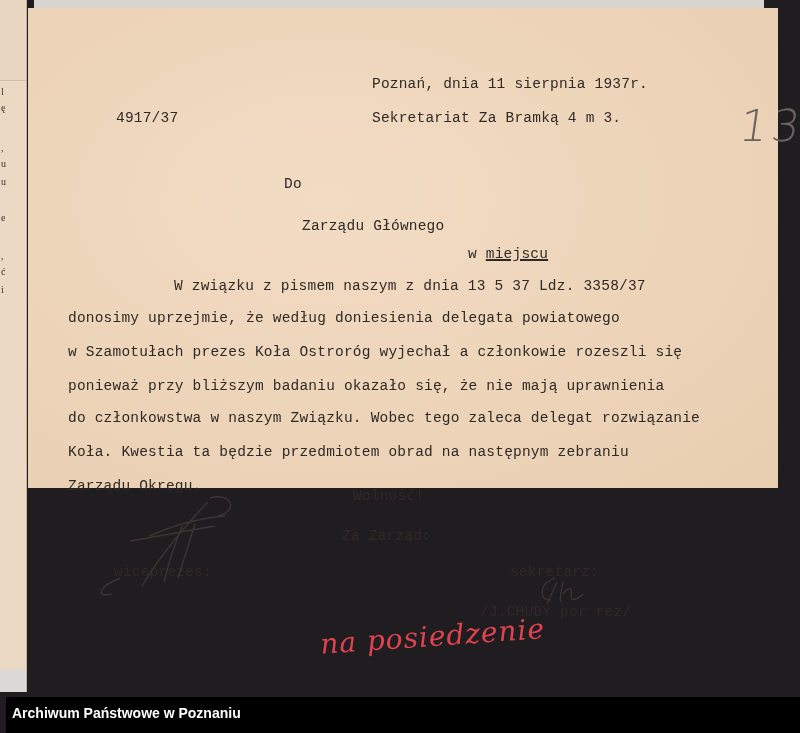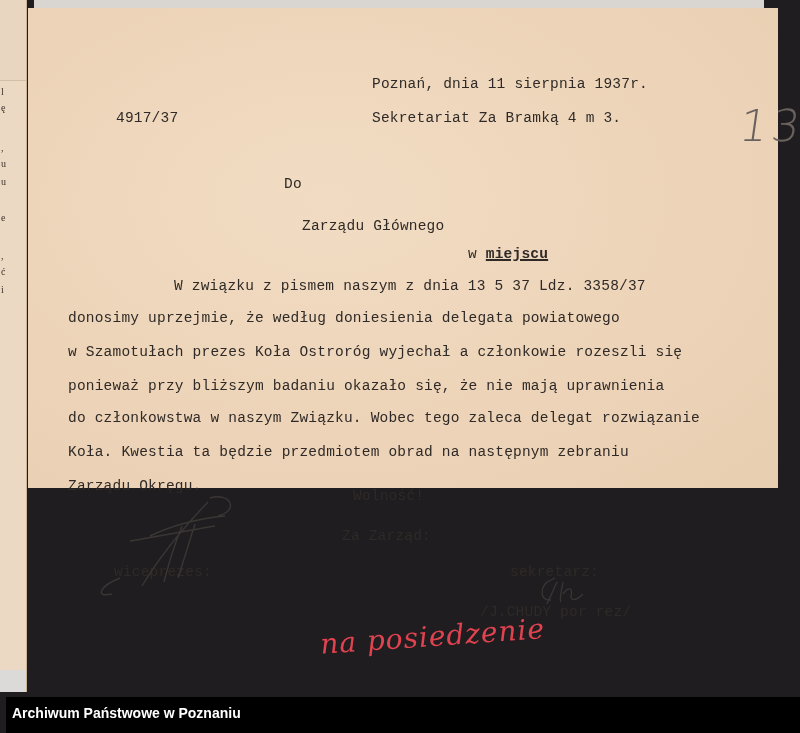--- a/index.html
+++ b/index.html
@@ -41,21 +41,21 @@
     .folio {
       position: absolute; left: 712px; top: 92px; color: #6a625e;
       font-family: "DejaVu Sans", sans-serif; font-size: 44px; font-weight: 200;
       transform: skewX(-8deg); letter-spacing: 4px;
     }
     .red-note {
       position: absolute; left: 292px; top: 612px; color: #e0434f;
       font-family: "DejaVu Serif", serif; font-style: italic; font-size: 28px;
       transform: rotate(-4deg); letter-spacing: 1px;
     }
-    .underline { text-decoration: underline; text-decoration-thickness: 2px; font-weight: bold; }
+    .underline { text-decoration: underline; text-decoration-thickness: 2px; }
     .sig { position: absolute; }
     .footer {
       position: absolute; left: 6px; top: 697px; width: 800px; height: 52px;
       background: #000;
       padding-left: 32px;
     }
     .footer span {
       position: absolute; left: 6px; top: 8px; color: #ffffff;
       font-family: "Liberation Sans", sans-serif; font-weight: bold; font-size: 14px;
     }

